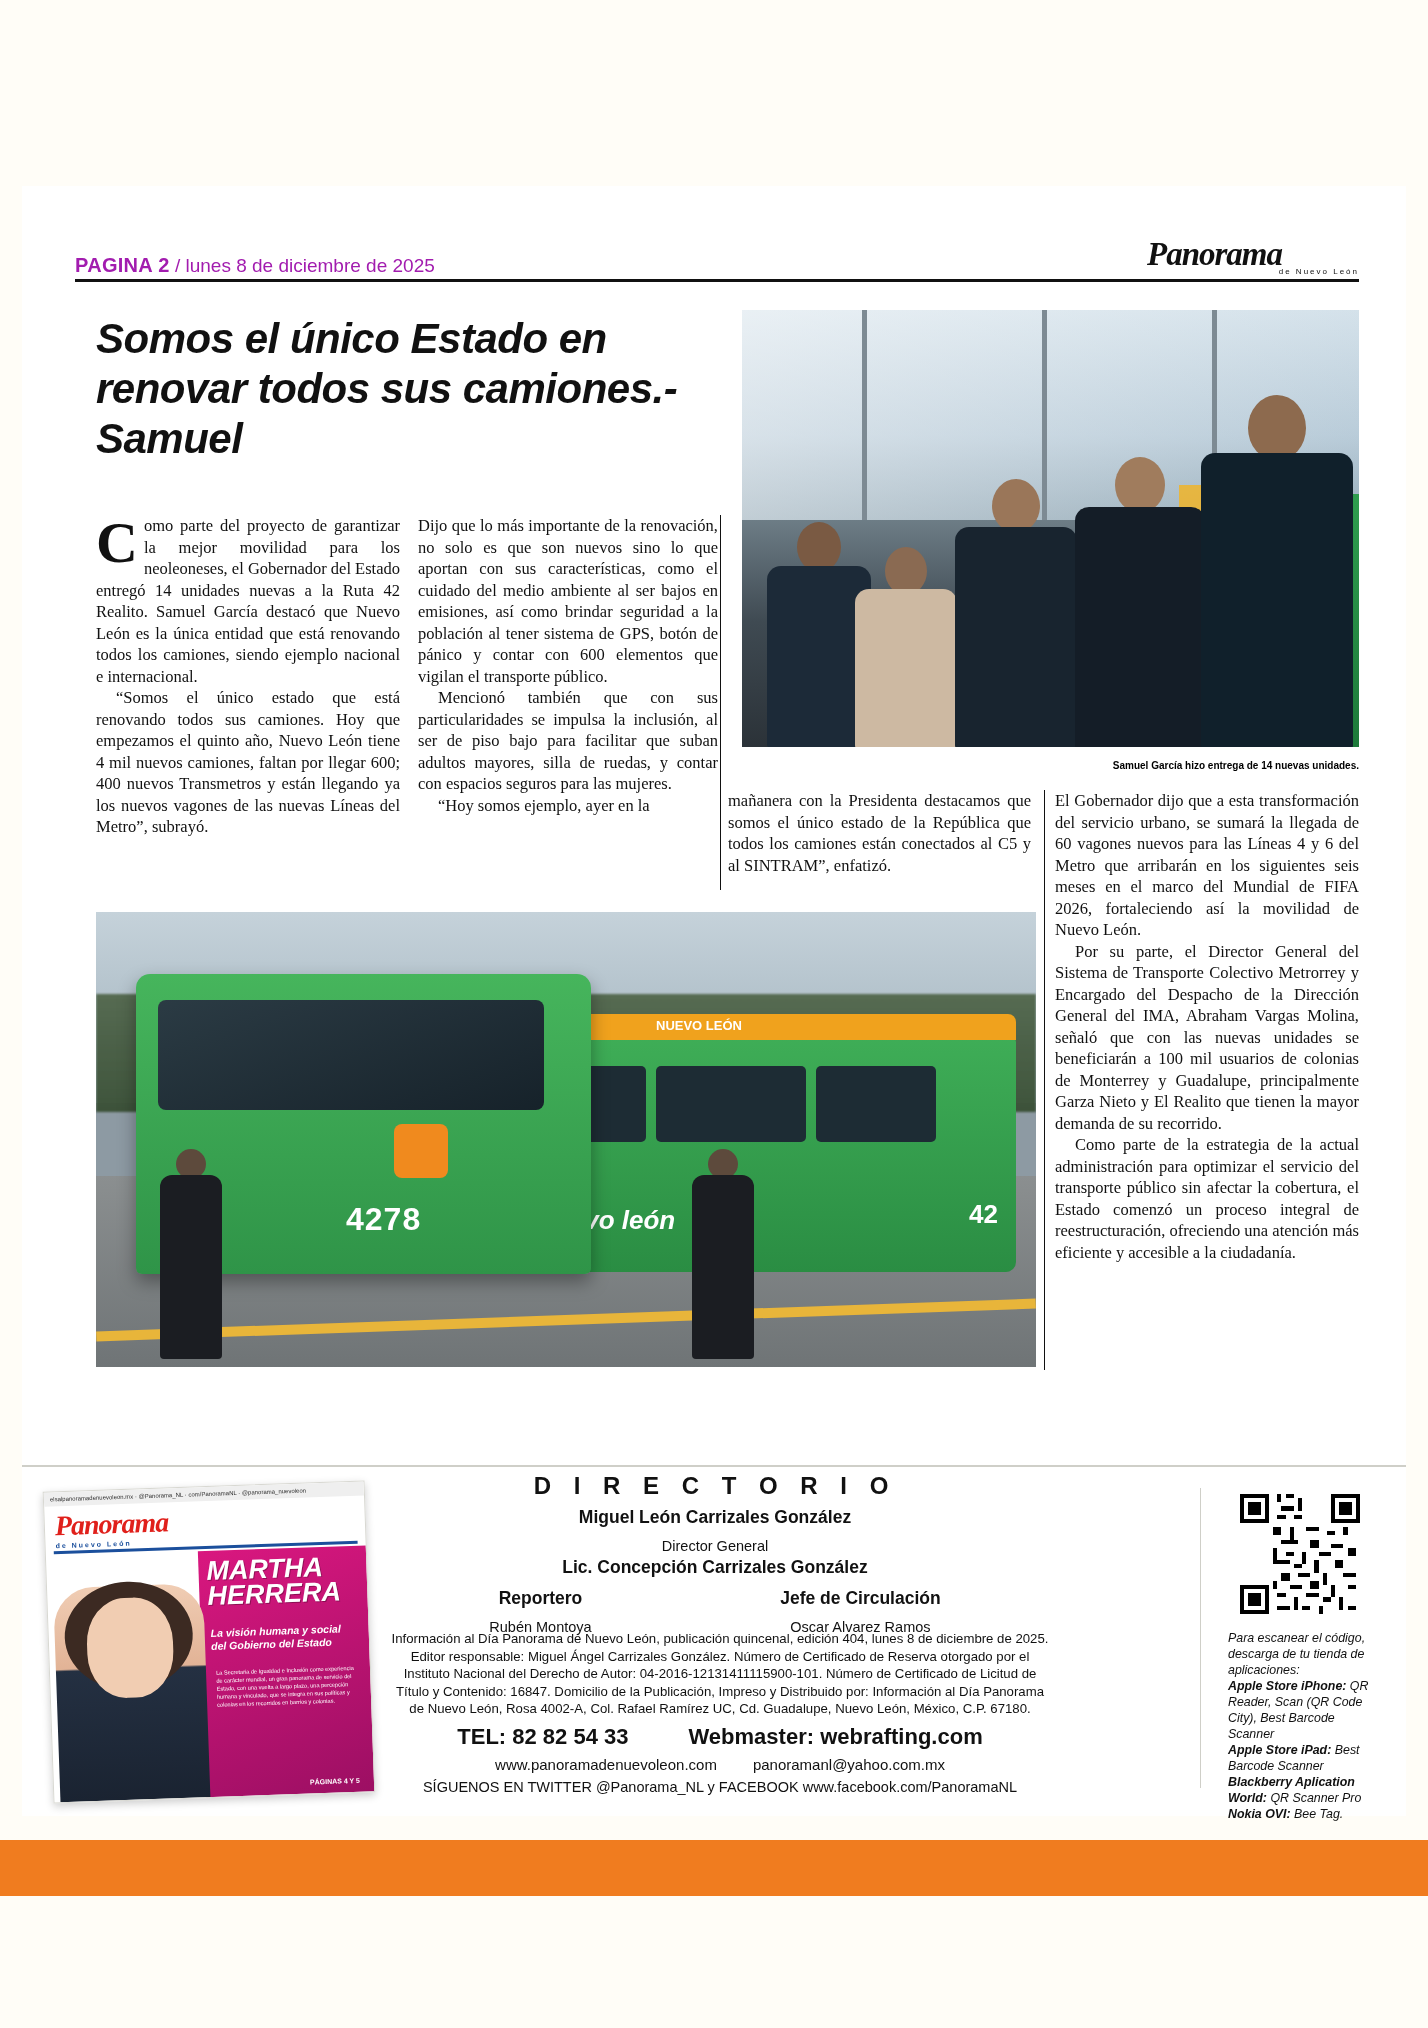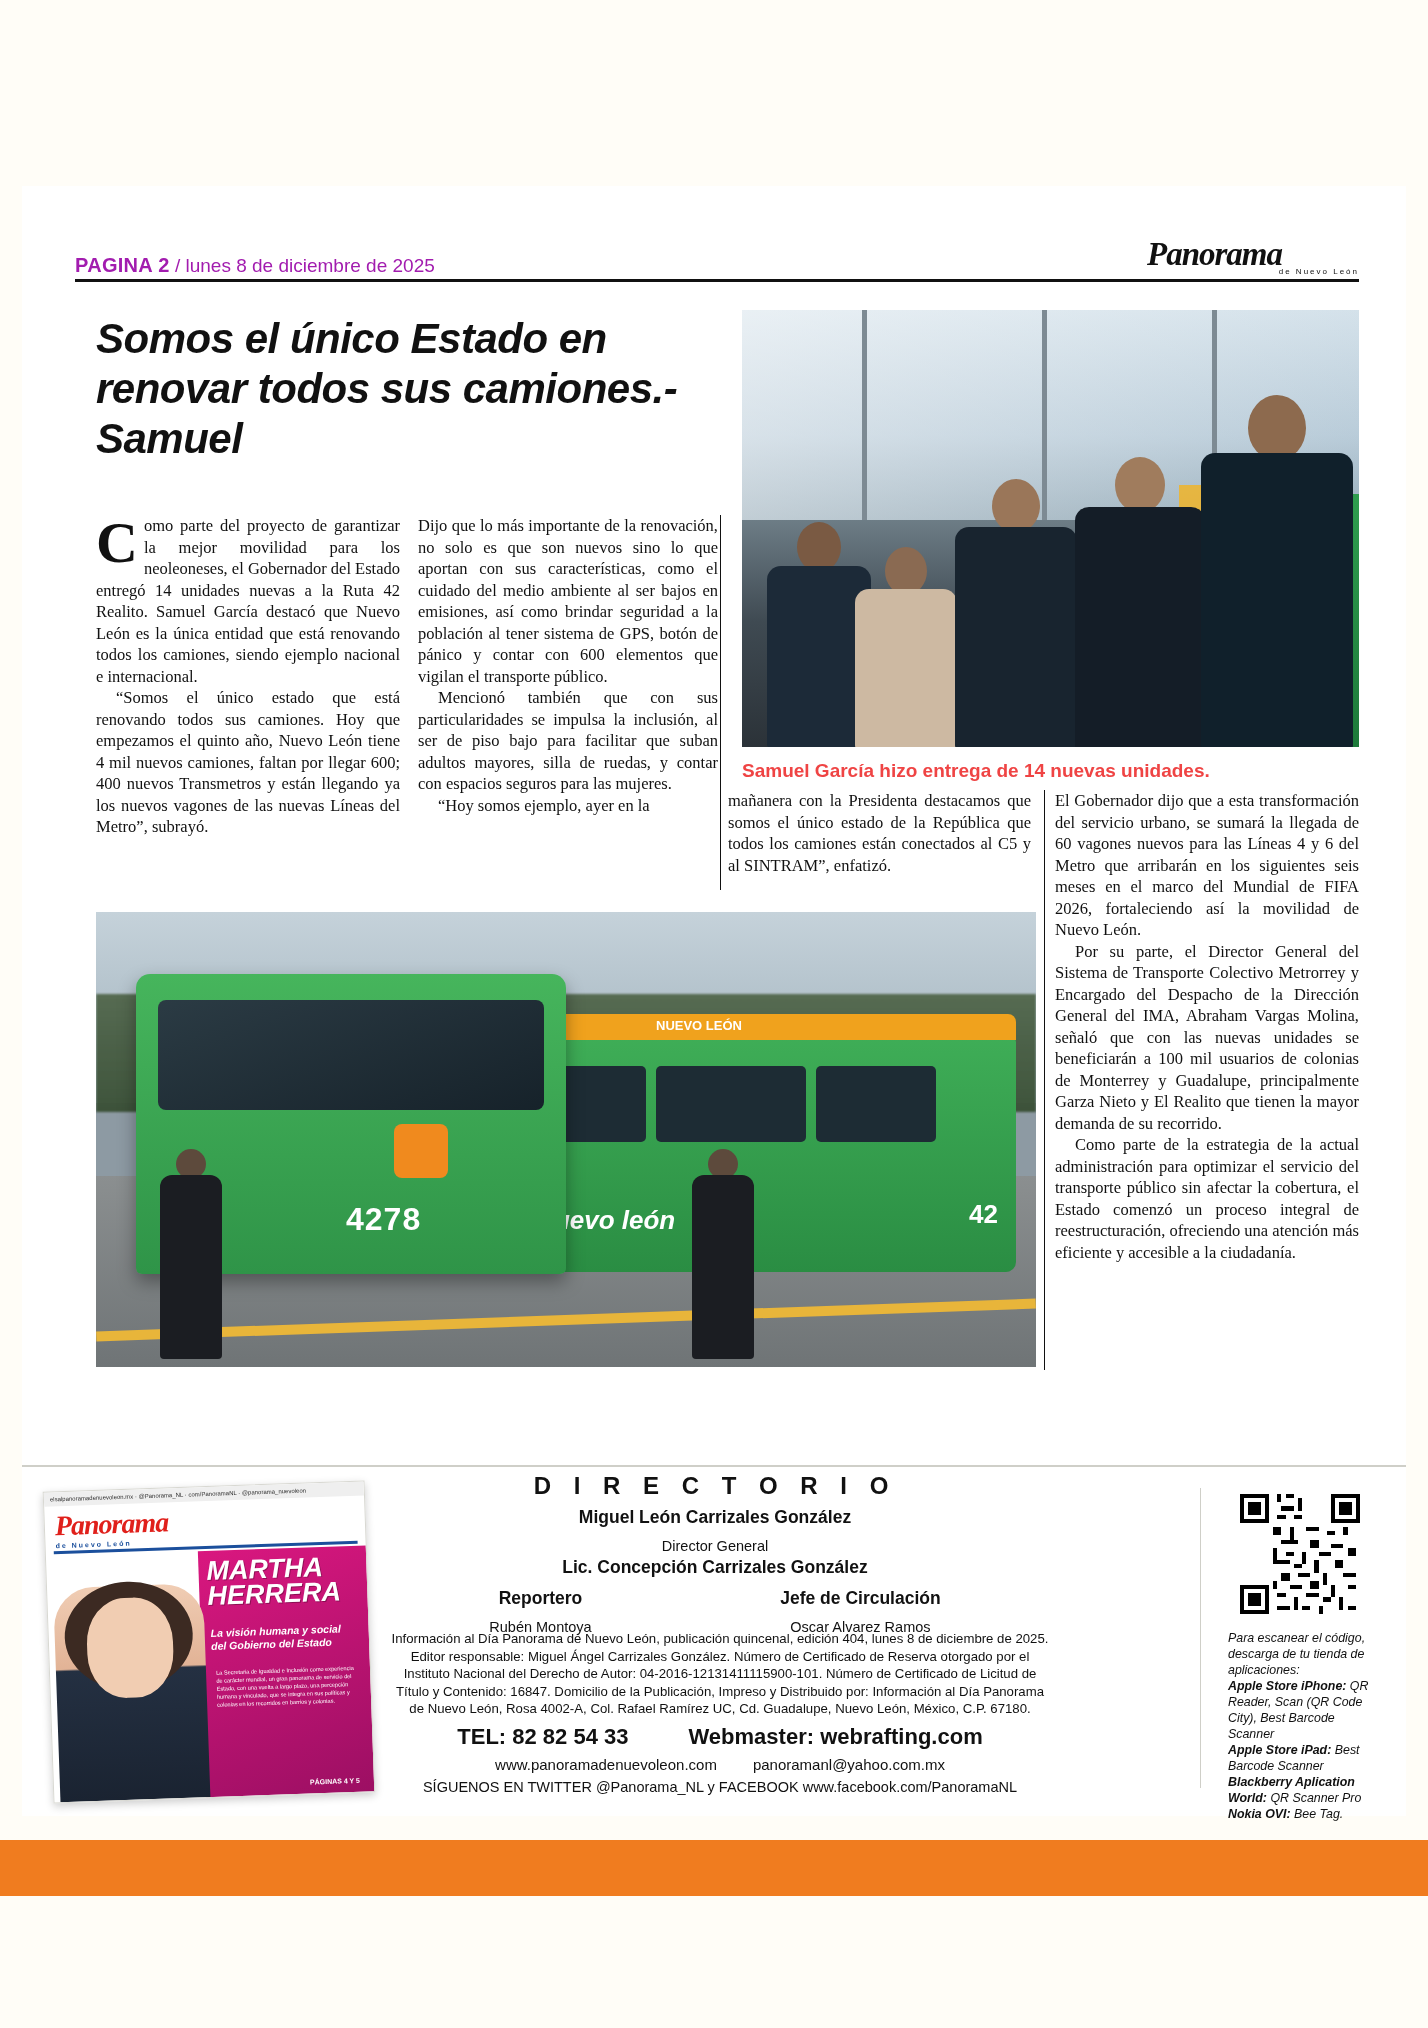--- a/index.html
+++ b/index.html
@@ -60,22 +60,22 @@
   .photo-top .greenpanel{position:absolute;right:0;top:42%;width:140px;height:58%;
     background:linear-gradient(180deg,#2f9e4f,#1d7a3a);}
   .photo-top .yellowpanel{position:absolute;right:120px;top:40%;width:60px;height:30%;
     background:#f0b429;opacity:.85;}
   .photo-top .mullion{position:absolute;top:0;width:5px;height:50%;background:#7d8a93;}
   .fig{position:absolute;bottom:0;}
   .fig .head{position:absolute;left:50%;transform:translateX(-50%);border-radius:50%;}
   .fig .body{position:absolute;left:50%;transform:translateX(-50%);border-radius:14px 14px 4px 4px;}
   .caption-top{
     position:absolute;left:742px;top:760px;width:617px;
-    font-family:"Liberation Sans",sans-serif;font-weight:bold;font-size:19px;
-    text-align:left;color:#ef4444;
+    font-family:"Liberation Sans",sans-serif;font-weight:bold;font-size:10px;
+    text-align:right;color:#000000;
   }
   
   .col{
     position:absolute;
     font-family:"Liberation Serif",serif;
     font-size:16.5px;line-height:21.5px;
     text-align:justify;
     color:#111;
     -webkit-hyphens:auto;hyphens:auto;
   }
@@ -99,21 +99,21 @@
     background:linear-gradient(180deg,#c5d2da,#9fb0bb);}
   .bus-trees{position:absolute;left:0;top:18%;width:100%;height:26%;
     background:linear-gradient(180deg,rgba(70,92,60,.85),rgba(52,74,46,.9));
     filter:blur(1px);}
   .bus-ground{position:absolute;left:0;top:58%;width:100%;height:42%;
     background:linear-gradient(180deg,#8b8f90,#6f7476);}
   .yellowline{position:absolute;left:0;bottom:42px;width:100%;height:10px;background:#e8b53a;
     transform:rotate(-2deg);}
   .bus1{position:absolute;left:40px;top:62px;width:430px;height:300px;
     background:linear-gradient(180deg,#46b55c,#2f9448);border-radius:14px 14px 6px 6px;
-    box-shadow:0 8px 18px rgba(0,0,0,.35);}
+    box-shadow:0 8px 18px rgba(0,0,0,.35);padding-left:25px;}
   .bus1 .wind{position:absolute;left:22px;top:26px;width:386px;height:110px;
     background:linear-gradient(160deg,#2b3b44,#16222a);border-radius:8px;}
   .bus1 .num{position:absolute;left:210px;bottom:36px;font-family:"Liberation Sans",sans-serif;
     font-weight:bold;font-size:32px;color:#fff;letter-spacing:1px;}
   .bus1 .ic{position:absolute;left:258px;top:150px;width:54px;height:54px;background:#f08a1e;
     border-radius:8px;}
   .bus2{position:absolute;left:420px;top:120px;width:500px;height:240px;
     background:linear-gradient(180deg,#3fae57,#2a8d43);border-radius:10px;}
   .bus2 .roof{position:absolute;left:0;top:-18px;width:100%;height:26px;background:#f0a21d;
     border-radius:8px 8px 0 0;}

